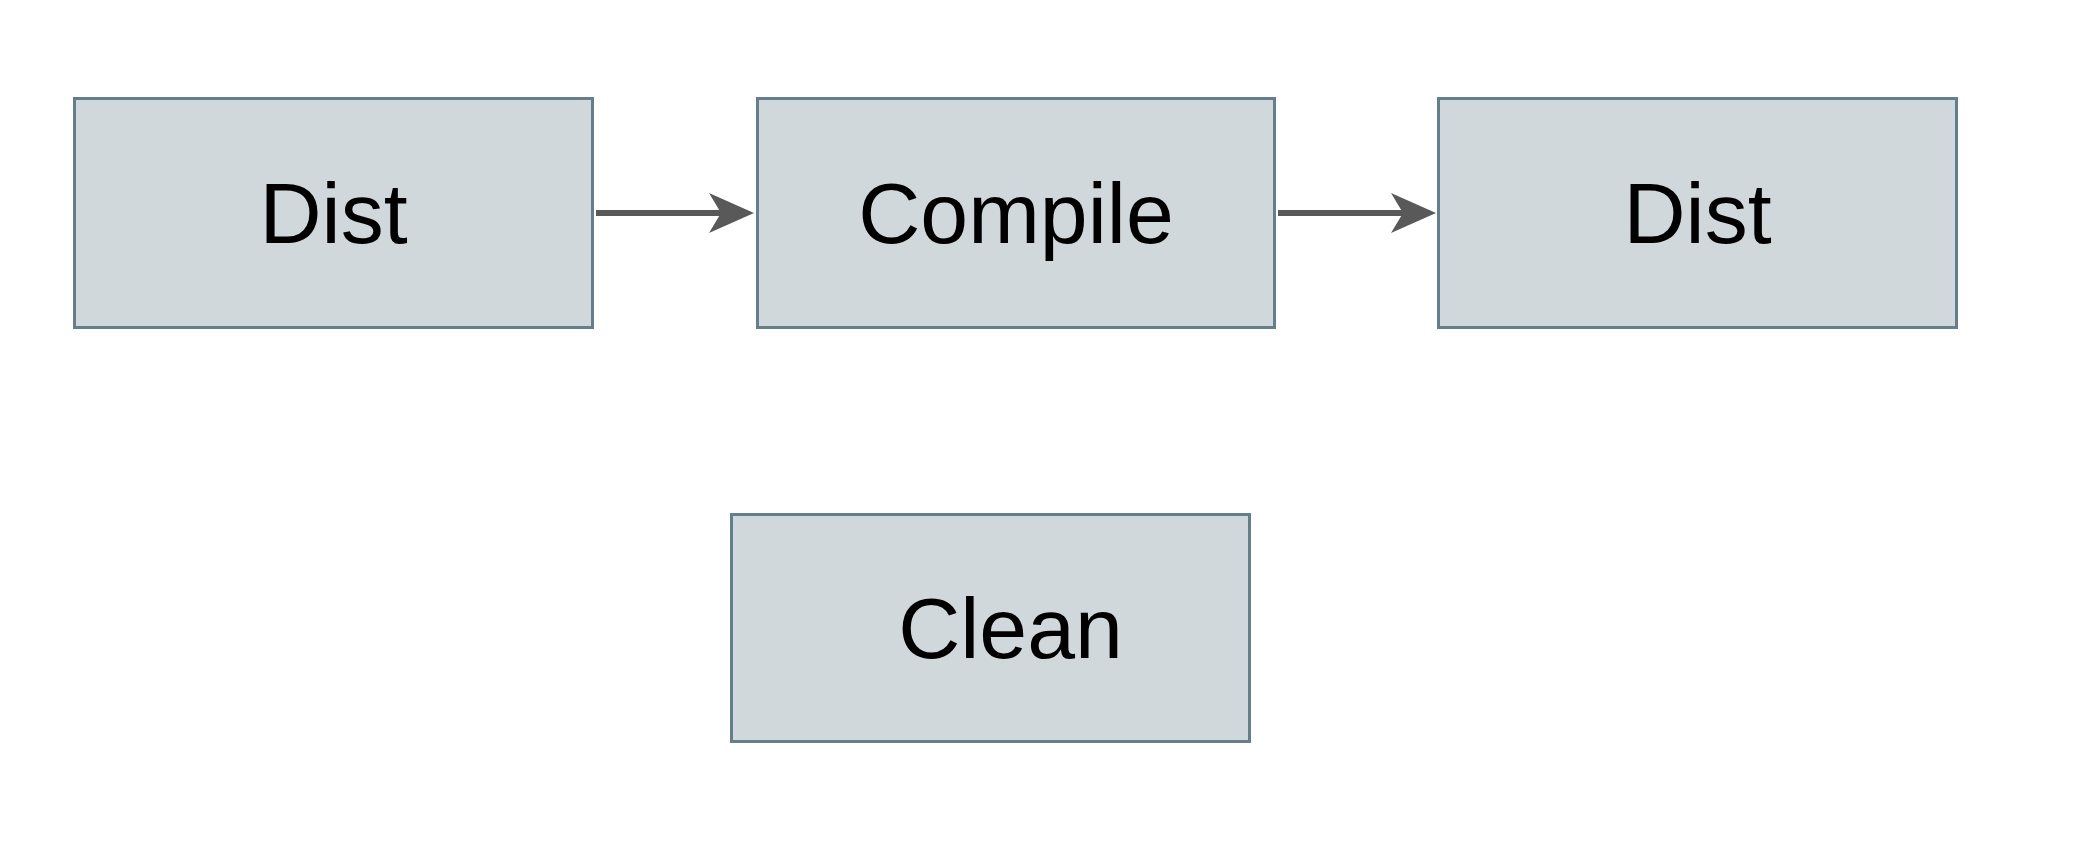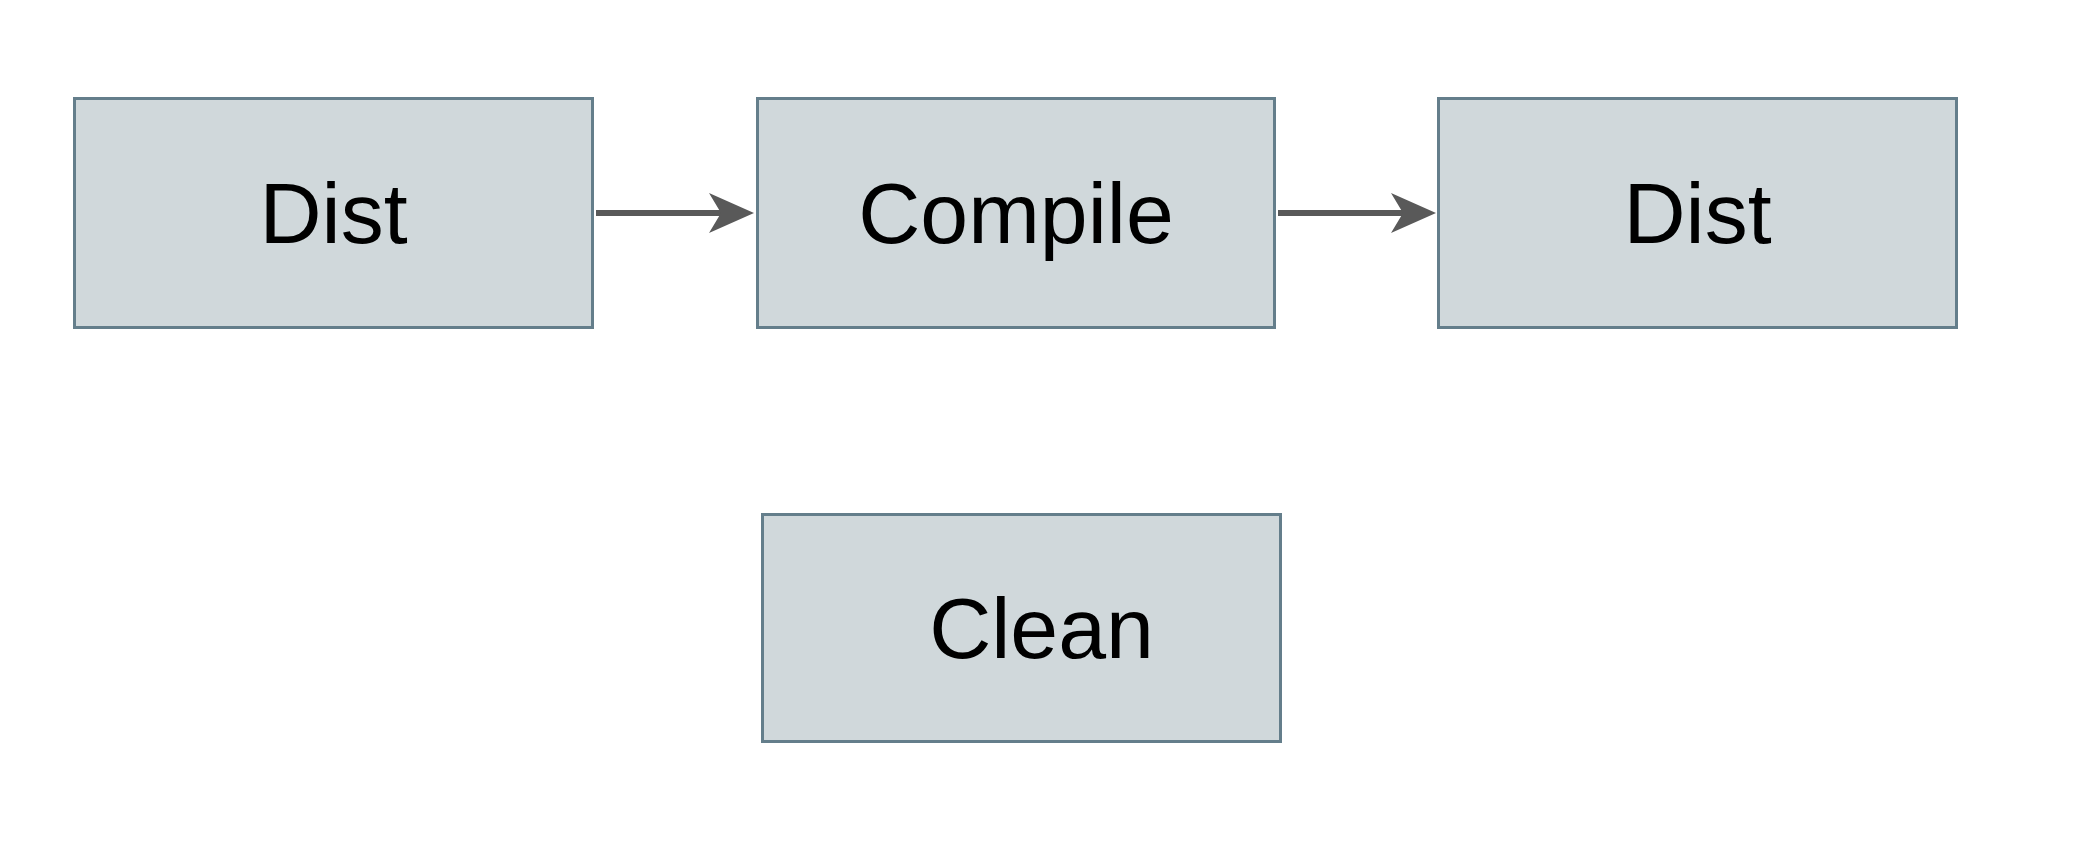--- a/index.html
+++ b/index.html
@@ -35,21 +35,21 @@
     color: var(--node-text, #000000);
     font-size: 86px;
     font-weight: 400;
     line-height: 1;
     white-space: nowrap;
     user-select: none;
   }
   .node-dist    { left: 73px;   top: 97px;  width: 521px; height: 232px; }
   .node-compile { left: 756px;  top: 97px;  width: 520px; height: 232px; }
   .node-init    { left: 1437px; top: 97px;  width: 521px; height: 232px; }
-  .node-clean   { left: 761px;  top: 513px; width: 521px; height: 230px; padding-left: 40px; }
+  .node-clean   { left: 730px;  top: 513px; width: 521px; height: 230px; padding-left: 40px; }
 </style>
 </head>
 <body>
 
 <div class="canvas">
 
   <svg class="edges-layer" viewBox="0 0 2078 848" xmlns="http://www.w3.org/2000/svg">
     <g>
       <line x1="596" y1="213" x2="723" y2="213" stroke-width="6" stroke="#595959"></line>
       <polygon points="754,213 709,193 721,213 709,233" fill="#595959"></polygon>

